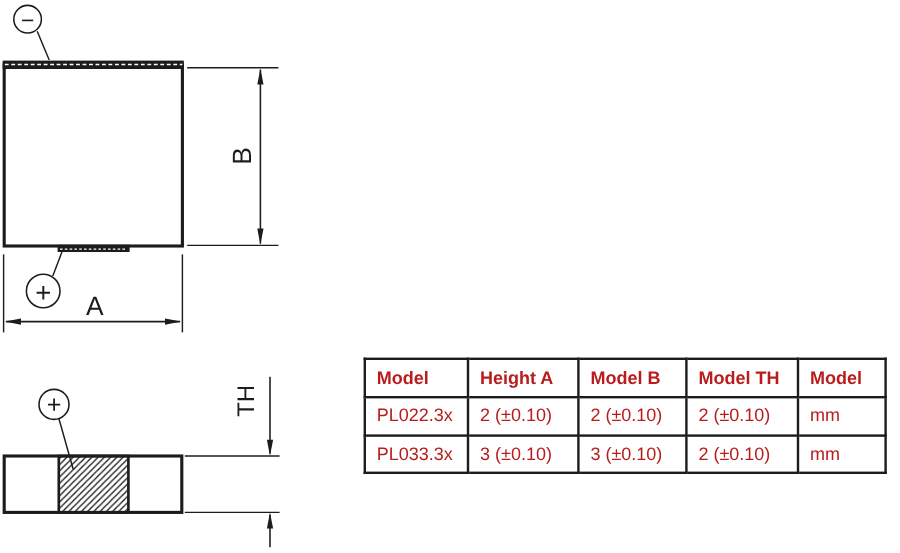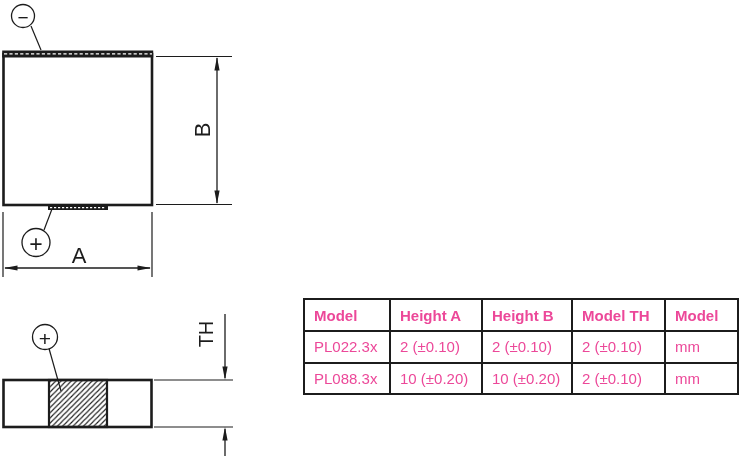--- a/index.html
+++ b/index.html
@@ -8,21 +8,21 @@
     width:750px;height:461px;
     background:#ffffff;
     font-family:"Liberation Sans", sans-serif;
     overflow:hidden;
   }
   .drawing-svg{position:absolute;left:0;top:0;}
   .dims-table{
     position:absolute;left:303px;top:298px;
     border-collapse:collapse;
     table-layout:fixed;
-    color:#ec4899;
+    color:#b91c1c;
   }
   .dims-table th,.dims-table td{
     border:2px solid #1c1c1c;
     text-align:left;
     padding:0 0 0 9px;
     white-space:nowrap;
     font-size:15px;
     overflow:hidden;
   }
   .dims-table th{height:30px;font-weight:bold;}
@@ -114,35 +114,35 @@
       <col class="col-model">
         <col class="col-a">
         <col class="col-b">
       <col class="col-th">
         <col class="col-unit">
     </colgroup>
     <thead>
       <tr>
         <th>Model</th>
         <th>Height A</th>
-        <th>Height B</th>
+        <th>Model B</th>
         <th>Model TH</th>
         <th>Model</th>
       </tr>
     </thead>
     <tbody>
       <tr>
         <td>PL022.3x</td>
         <td>2 (±0.10)</td>
         <td>2 (±0.10)</td>
         <td>2 (±0.10)</td>
         <td>mm</td>
       </tr>
       <tr>
-        <td>PL088.3x</td>
-        <td>10 (±0.20)</td>
-        <td>10 (±0.20)</td>
+        <td>PL033.3x</td>
+        <td>3 (±0.10)</td>
+        <td>3 (±0.10)</td>
         <td>2 (±0.10)</td>
         <td>mm</td>
       </tr>
     </tbody>
   </table>
 </div>
 
 </body></html>

